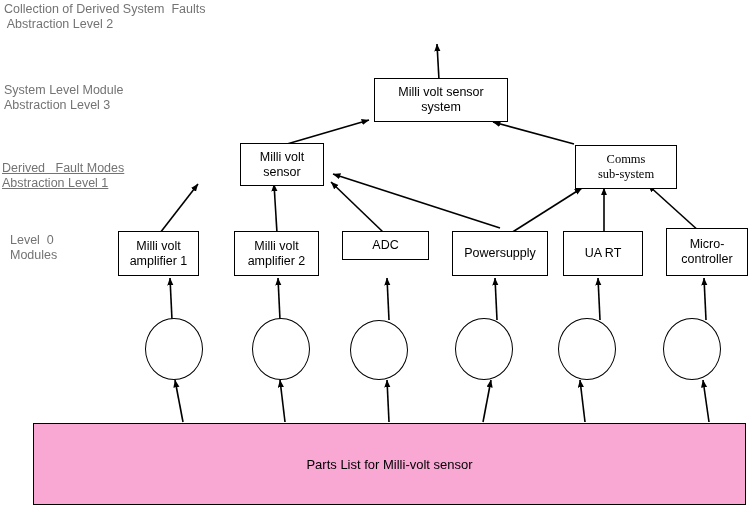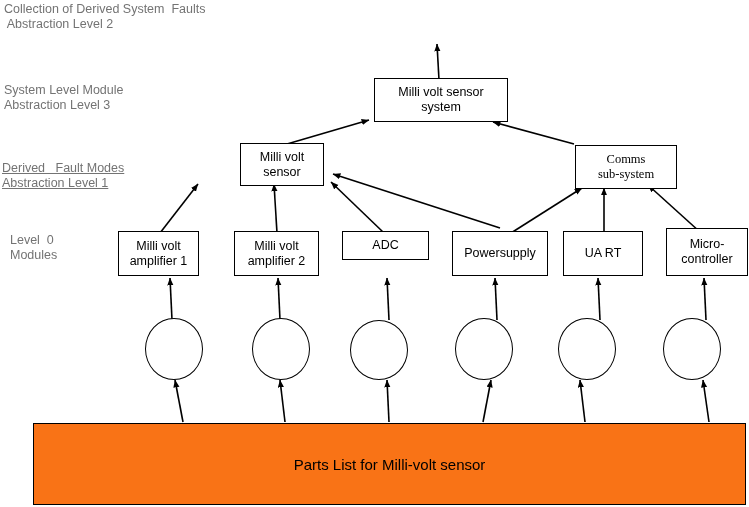--- a/index.html
+++ b/index.html
@@ -50,25 +50,25 @@
     box-sizing: border-box;
     border: 1.6px solid #000;
     border-radius: 50%;
     background: #fff;
     z-index: 2;
   }
   .partslist {
     position: absolute;
     box-sizing: border-box;
     border: 1.6px solid #000;
-    background: #f97316;
+    background: #f9a8d4;
     display: flex;
     align-items: center;
     justify-content: center;
-    font-size: 15px;
+    font-size: 13px;
     z-index: 2;
   }
 </style>
 </head>
 <body>
 
 <div id="stage">
 
   <svg id="wires" viewBox="0 0 749 507">
     <defs>

